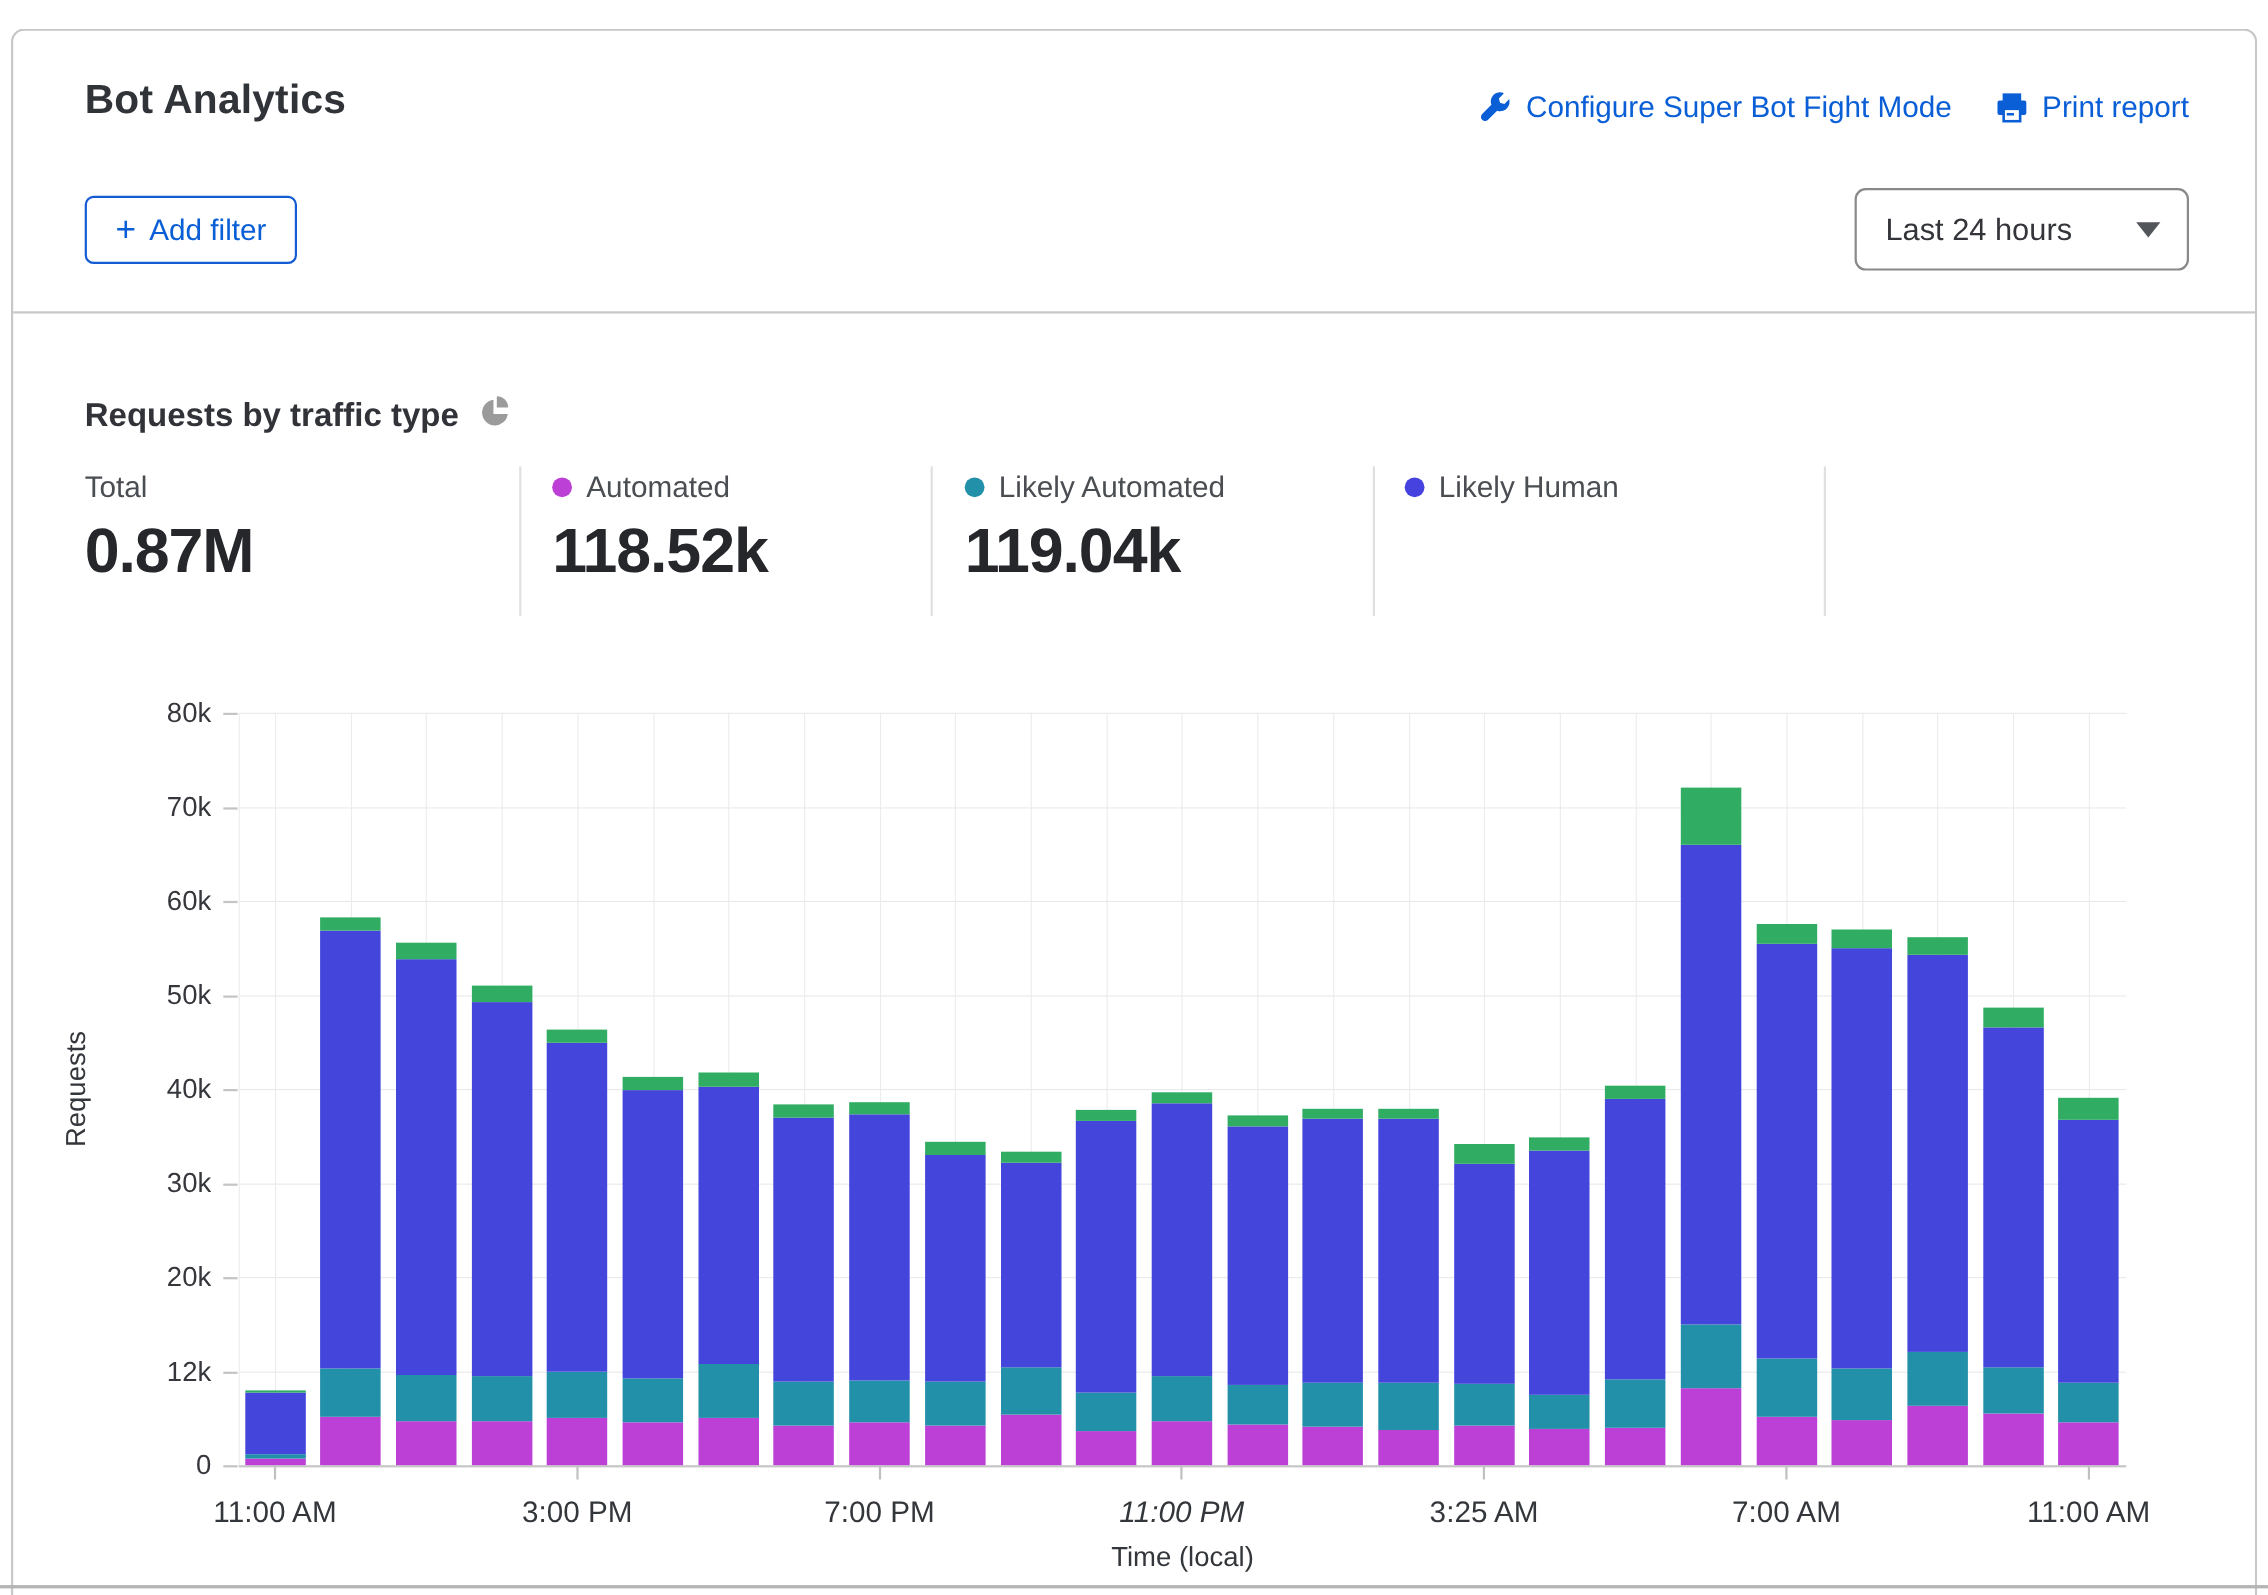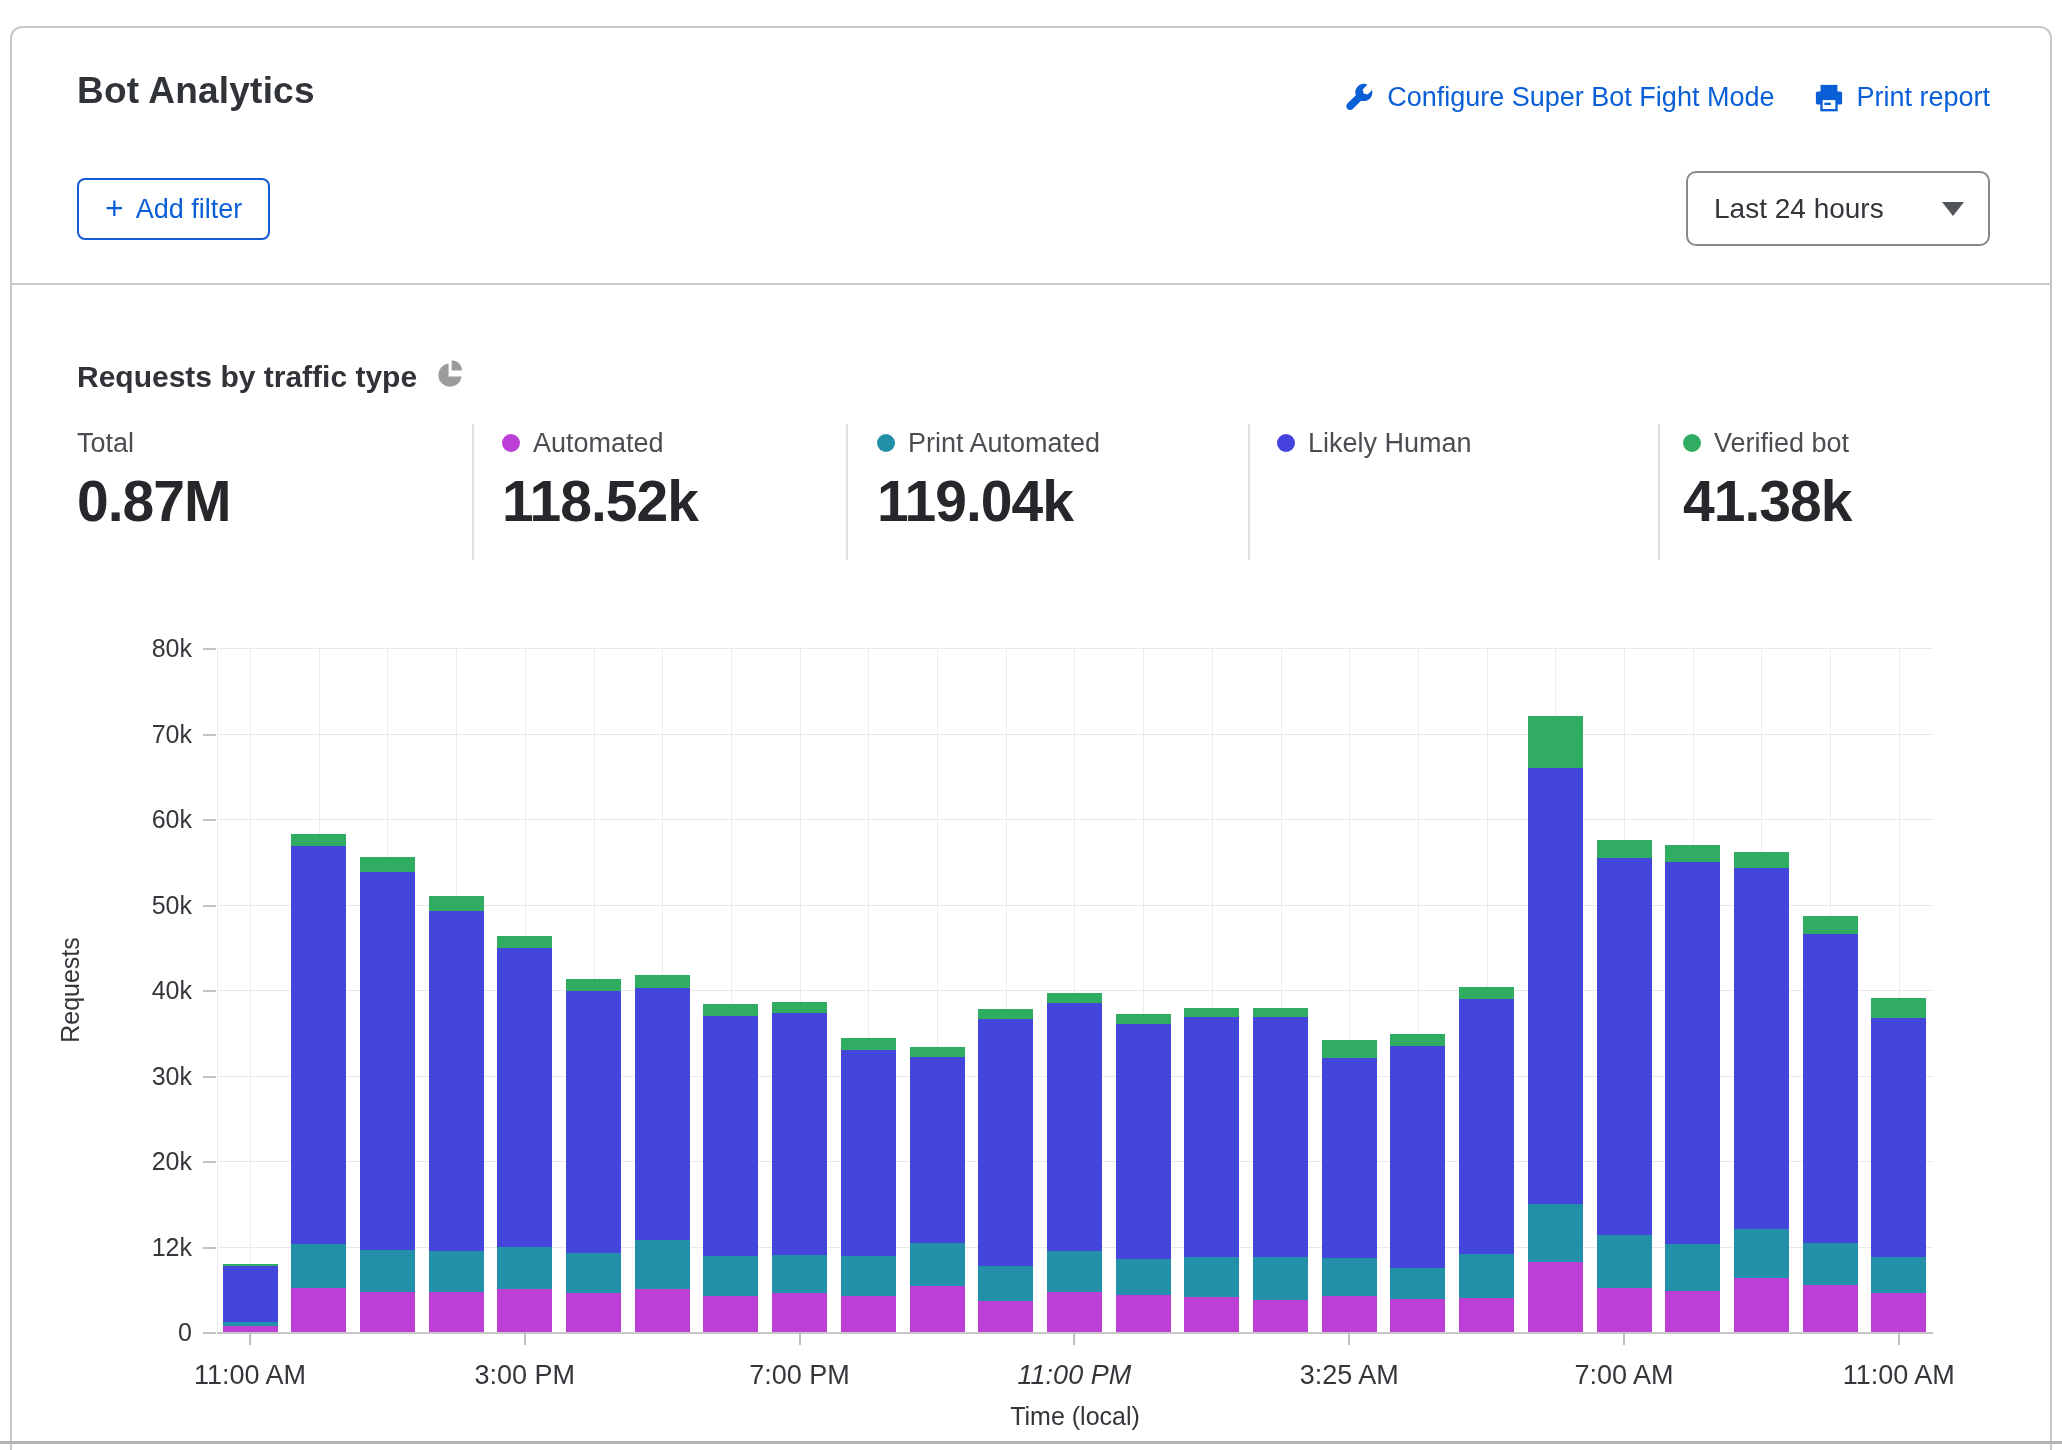--- a/index.html
+++ b/index.html
@@ -113,39 +113,32 @@
     <div class="stat-label-row">
       <span class="dot" style="background: rgb(188, 64, 214);"></span>
       <span class="stat-label">Automated</span>
     </div>
     <div class="stat-value">118.52k</div>
   </div>
   <div class="stat-divider" style="left:834px"></div>
   <div class="stat-col" style="left:865px">
     <div class="stat-label-row">
       <span class="dot" style="background: rgb(34, 144, 168);"></span>
-      <span class="stat-label">Print Automated</span>
+      <span class="stat-label">Likely Automated</span>
     </div>
     <div class="stat-value">119.04k</div>
   </div>
   <div class="stat-divider" style="left:1236px"></div>
   <div class="stat-col" style="left:1265px">
     <div class="stat-label-row">
       <span class="dot" style="background: rgb(69, 66, 223);"></span>
       <span class="stat-label">Likely Human</span>
     </div>
   </div>
   <div class="stat-divider" style="left:1646px"></div>
-  <div class="stat-col" style="left:1671px">
-    <div class="stat-label-row">
-      <span class="dot" style="background: rgb(48, 173, 99);"></span>
-      <span class="stat-label">Verified bot</span>
-    </div>
-    <div class="stat-value">41.38k</div>
-  </div>
 
   <div class="axis-title-y">Requests</div>
   <div id="yaxis">
       <div class="ytick" style="left: 191px; top: 620px;"></div>
       <div class="ylab" style="left: 85px; top: 606px;">80k</div>
       <div class="ytick" style="left: 191px; top: 705.5px;"></div>
       <div class="ylab" style="left: 85px; top: 691.5px;">70k</div>
       <div class="ytick" style="left: 191px; top: 791px;"></div>
       <div class="ylab" style="left: 85px; top: 777px;">60k</div>
       <div class="ytick" style="left: 191px; top: 876.5px;"></div>

